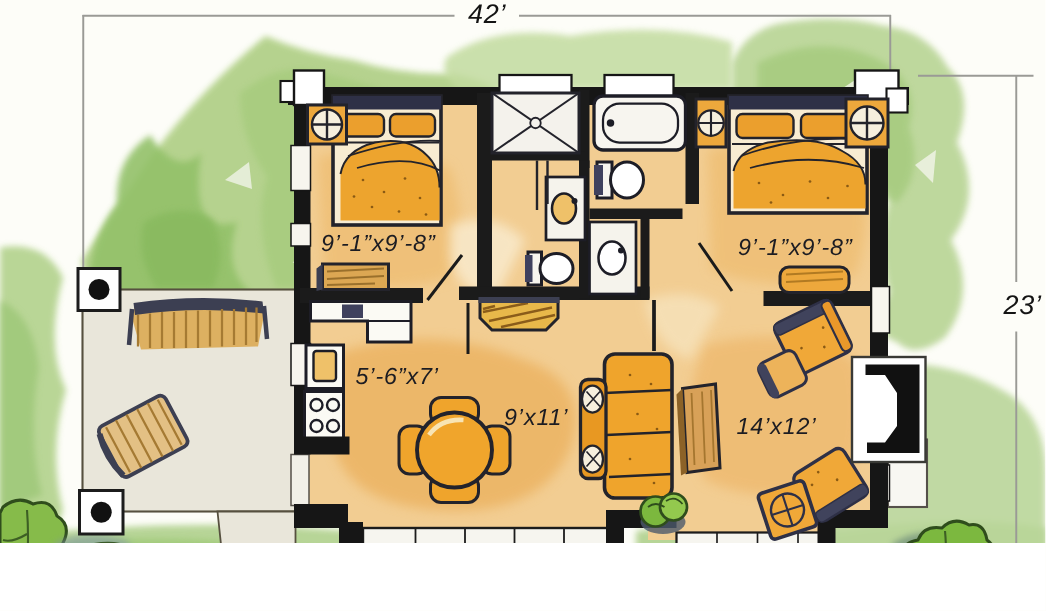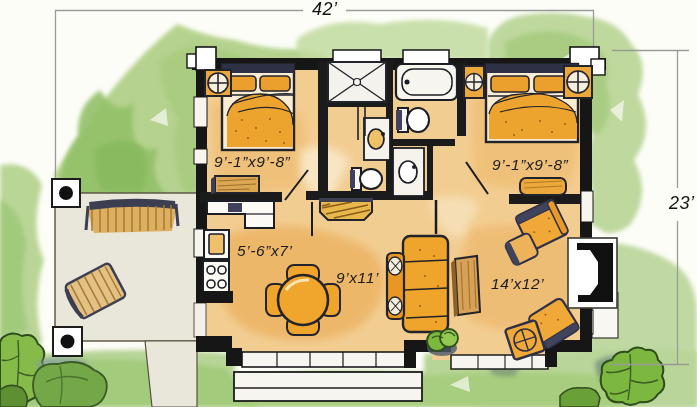--- a/index.html
+++ b/index.html
@@ -1,16 +1,16 @@
 <!DOCTYPE html>
 <html><head>
 <meta charset="utf-8">
 <style>
 html,body{margin:0;padding:0;background:#ffffff;}
-#stage{position:relative;width:697px;height:407px;overflow:hidden;background:#fdfdfb;}
+#stage{position:relative;width:697px;height:362px;overflow:hidden;background:#fdfdfb;}
 svg{display:block;}
 .dim{font-family:"Liberation Sans",sans-serif;font-style:italic;font-weight:normal;fill:#141414;letter-spacing:0.5px;}
 .lbl{font-family:"Liberation Sans",sans-serif;font-style:italic;font-weight:normal;fill:#1c1c22;letter-spacing:0.6px;}
 </style>
 </head>
 <body>
 <div id="stage">
 <svg width="697" height="407" viewBox="0 0 697 407">
 <defs>
 <filter id="soft" x="-20%" y="-20%" width="140%" height="140%">

